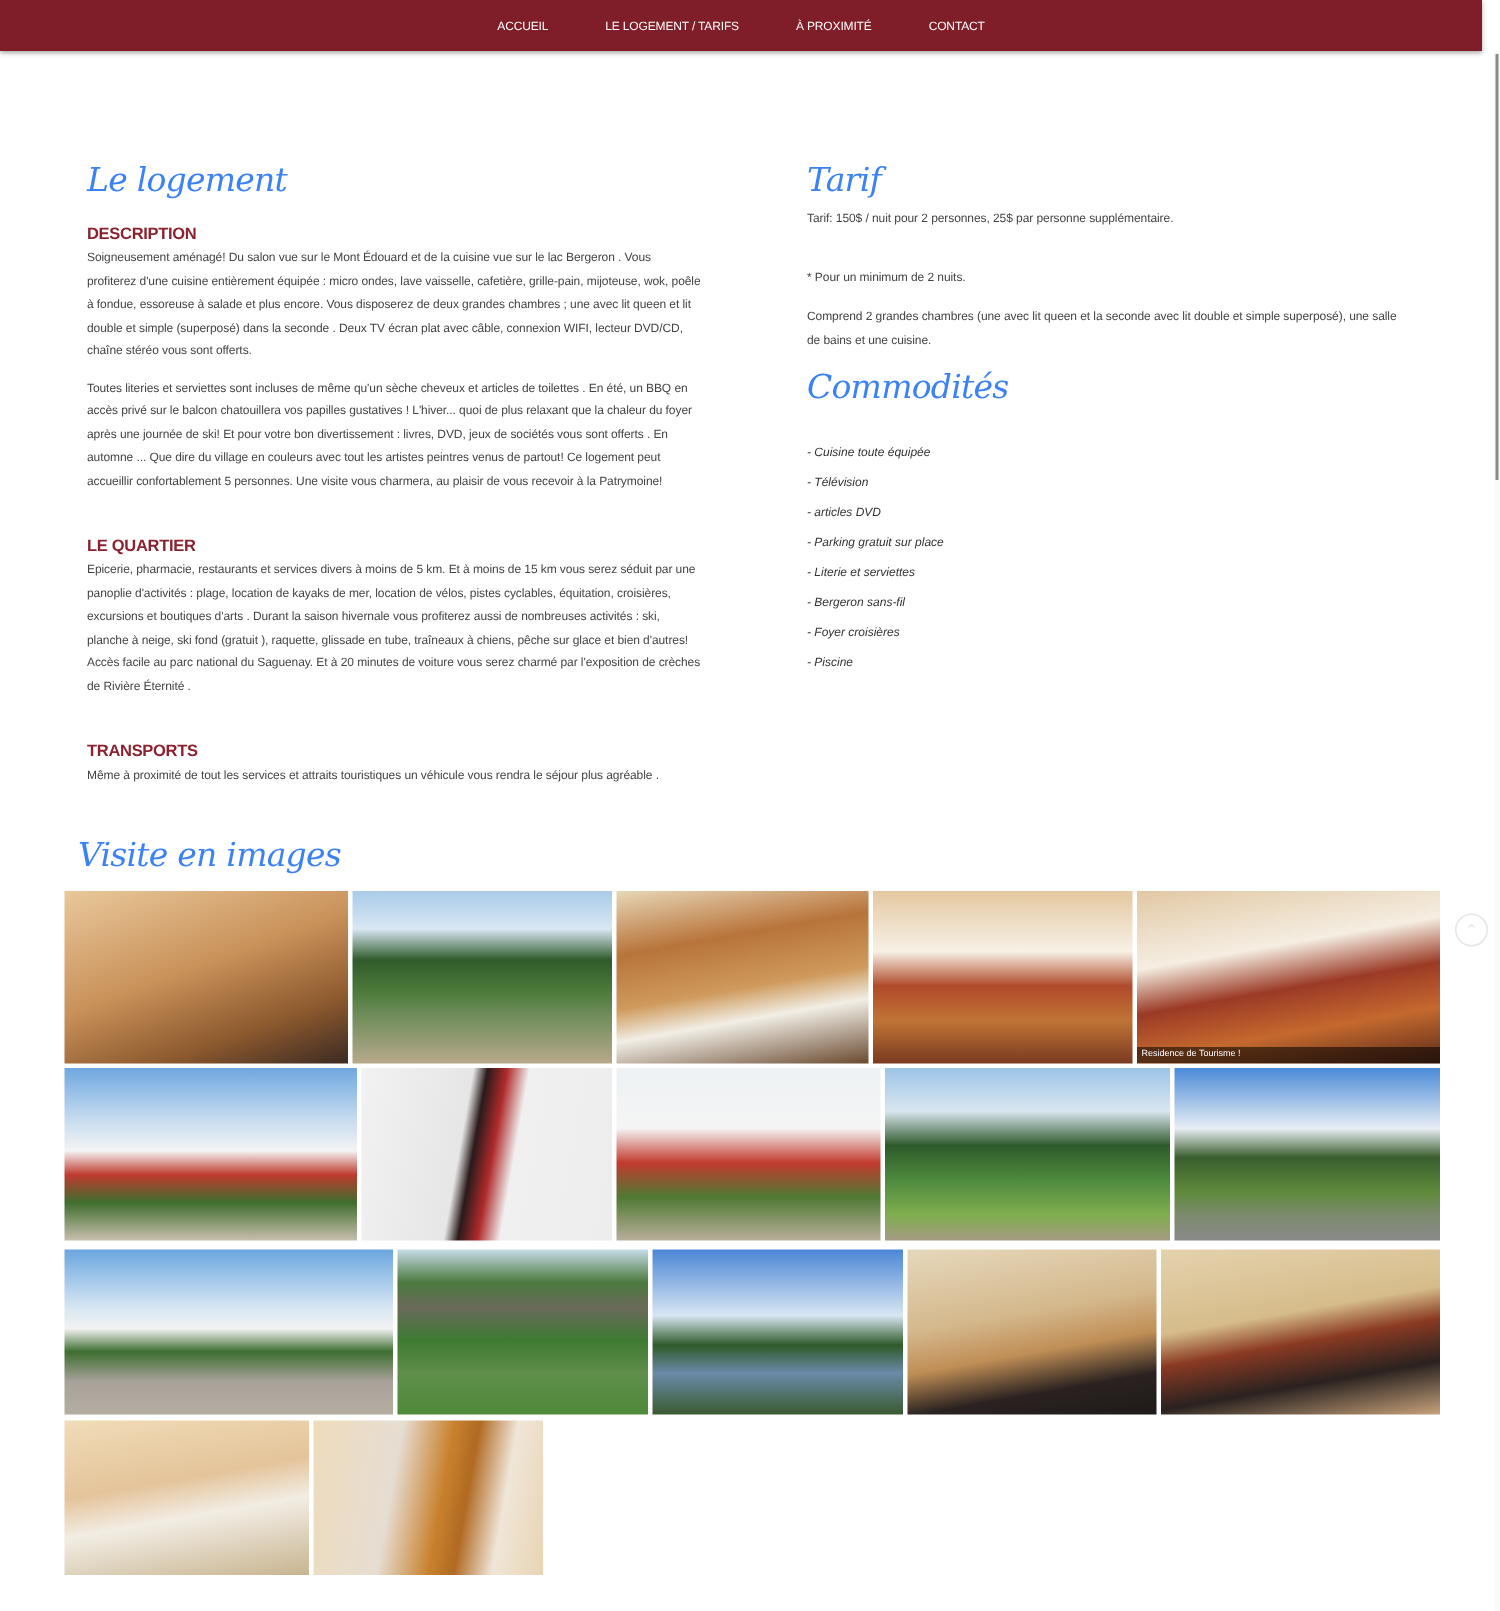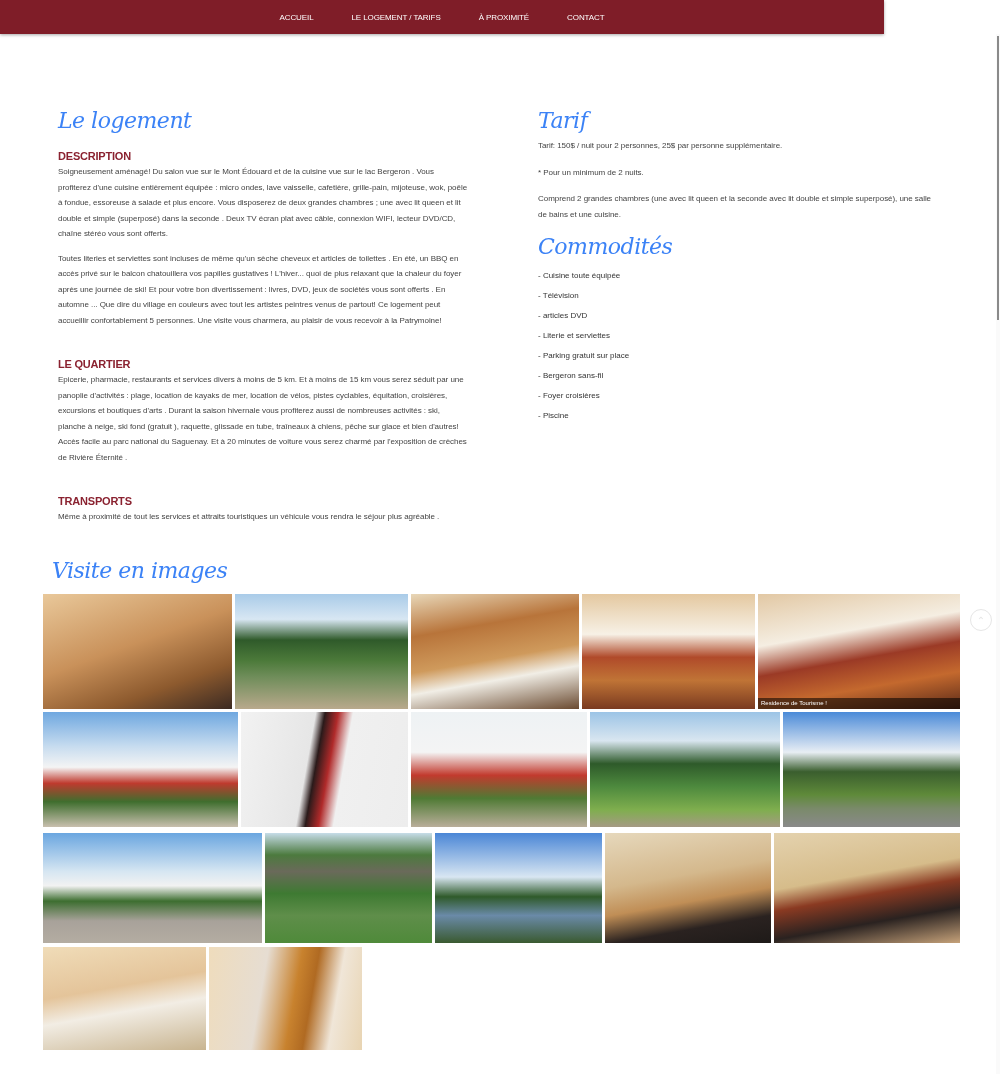--- a/index.html
+++ b/index.html
@@ -1,20 +1,20 @@
 <!DOCTYPE html>
 <html><head>
 <meta charset="utf-8">
 <style>
   * { box-sizing: border-box; margin: 0; padding: 0; }
   html, body { width: 1000px; height: 1074px; background: #ffffff; overflow: hidden; }
   body { font-family: "DejaVu Sans", sans-serif; color: #444; position: relative; }
 
   .navbar {
-    position: absolute; top: 0; left: 0; width: 884px; height: 34px;
+    position: absolute; top: 0; left: 0; width: 988px; height: 34px;
     background: #7f1d28; box-shadow: 0 1px 3px rgba(0,0,0,0.35);
     display: flex; justify-content: center; align-items: center; gap: 0;
   }
   .nav-item {
     font-family: "Liberation Sans", sans-serif; font-size: 8px; color: #fff;
     text-transform: uppercase; letter-spacing: -0.1px; padding: 0 19px;
     cursor: pointer; white-space: nowrap;
   }
 
   .col { position: absolute; }
@@ -28,21 +28,21 @@
   .sec-head {
     font-family: "Liberation Sans", sans-serif; font-size: 11px; color: #8a2230;
     text-transform: uppercase; margin-top: 30px; margin-bottom: 2px; letter-spacing: -0.2px;
   }
   .para {
     font-family: "Liberation Sans", sans-serif; font-size: 8px; line-height: 15.5px; color: #444;
     letter-spacing: -0.05px;
   }
   .para + .para { margin-top: 9px; }
 
-  .amen-list { list-style: none; margin-top: 5px; }
+  .amen-list { list-style: none; margin-top: 19px; font-style: italic; }
   .amen-list li {
     font-family: "Liberation Sans", sans-serif; font-size: 8px; color: #333; line-height: 20px;
   }
 
   .gallery-title { position: absolute; left: 52px; top: 558px; }
 
   .gallery { position: absolute; left: 43px; top: 594px; width: 917px; }
   .g-row { position: absolute; left: 0; height: 115px; }
   .ph { position: absolute; top: 0; height: 100%; overflow: hidden; cursor: pointer; }
   .ph .caption {
@@ -84,30 +84,30 @@
   <p class="para">Toutes literies et serviettes sont incluses de même qu'un sèche cheveux et articles de toilettes . En été, un BBQ en accès privé sur le balcon chatouillera vos papilles gustatives ! L'hiver... quoi de plus relaxant que la chaleur du foyer après une journée de ski! Et pour votre bon divertissement : livres, DVD, jeux de sociétés vous sont offerts . En automne ... Que dire du village en couleurs avec tout les artistes peintres venus de partout! Ce logement peut accueillir confortablement 5 personnes. Une visite vous charmera, au plaisir de vous recevoir à la Patrymoine!</p>
   <h2 class="sec-head">LE QUARTIER</h2>
   <p class="para">Epicerie, pharmacie, restaurants et services divers à moins de 5 km. Et à moins de 15 km vous serez séduit par une panoplie d'activités : plage, location de kayaks de mer, location de vélos, pistes cyclables, équitation, croisières, excursions et boutiques d'arts . Durant la saison hivernale vous profiterez aussi de nombreuses activités : ski, planche à neige, ski fond (gratuit ), raquette, glissade en tube, traîneaux à chiens, pêche sur glace et bien d'autres! Accès facile au parc national du Saguenay. Et à 20 minutes de voiture vous serez charmé par l'exposition de crèches de Rivière Éternité .</p>
   <h2 class="sec-head">TRANSPORTS</h2>
   <p class="para">Même à proximité de tout les services et attraits touristiques un véhicule vous rendra le séjour plus agréable .</p>
 </section>
 
 <section class="col col-right">
   <h1 class="script-title">Tarif</h1>
   <p class="para" style="margin-top:4px">Tarif: 150$ / nuit pour 2 personnes, 25$ par personne supplémentaire.</p>
-  <p class="para" style="margin-top:11px">* Pour un minimum de 2 nuits.</p>
+  <p class="para" style="margin-top:23px">* Pour un minimum de 2 nuits.</p>
   <p class="para" style="margin-top:11px">Comprend 2 grandes chambres (une avec lit queen et la seconde avec lit double et simple superposé), une salle de bains et une cuisine.</p>
 
   <h1 class="script-title" style="margin-top:12px">Commodités</h1>
   <ul class="amen-list">
     <li>- Cuisine toute équipée</li>
     <li>- Télévision</li>
     <li>- articles DVD</li>
+    <li>- Parking gratuit sur place</li>
     <li>- Literie et serviettes</li>
-    <li>- Parking gratuit sur place</li>
     <li>- Bergeron sans-fil</li>
     <li>- Foyer croisières</li>
     <li>- Piscine</li>
   </ul>
 </section>
 
 <h1 class="script-title gallery-title">Visite en images</h1>
 
 <div class="gallery">
 

